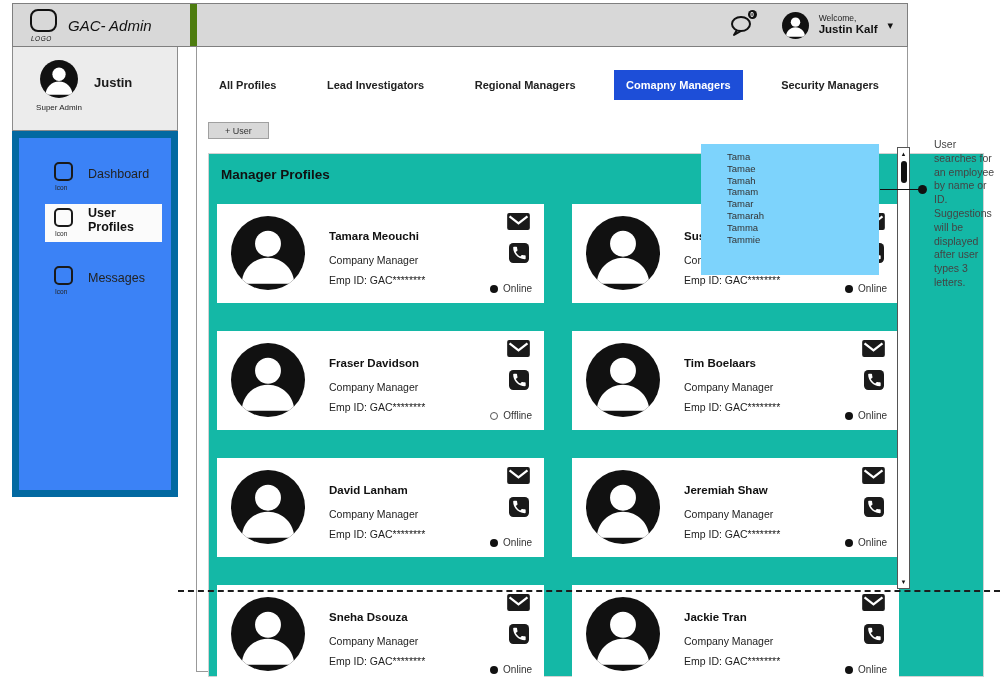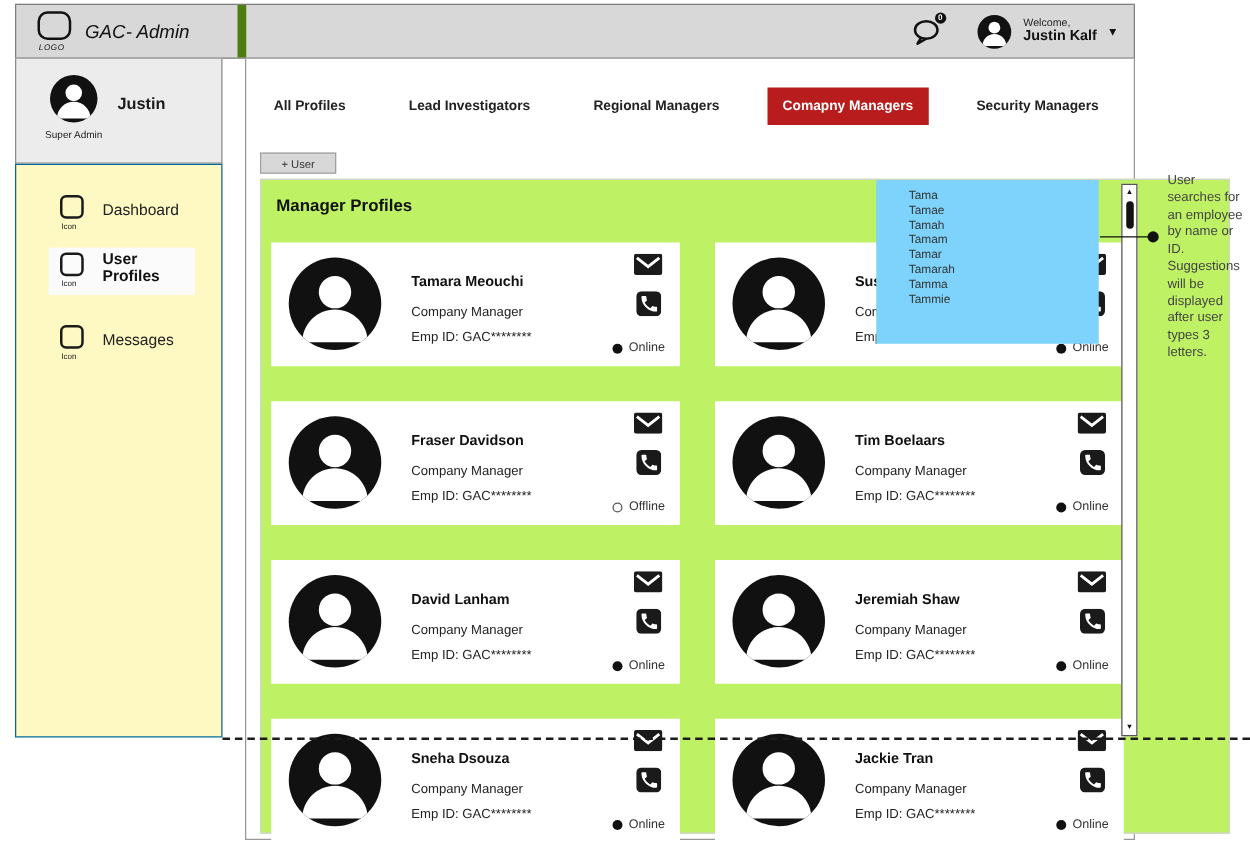--- a/index.html
+++ b/index.html
@@ -28,54 +28,54 @@
   .welcome-label { font-size:8.5px; color:#222; }
   .user-name { font-size:11.5px; font-weight:bold; color:#111; }
   .caret { font-size:11px; color:#111; cursor:pointer; }
 
   
   .side-profile { position:absolute; left:12px; top:47px; width:166px; height:84px;
                   background:#ececec; border:1px solid #8c8c8c; border-top:none; }
   .side-profile .avatar { position:absolute; left:27px; top:13px; width:38px; height:38px; }
   .side-profile-name { position:absolute; left:81px; top:28px; font-size:13px; font-weight:bold; }
   .side-profile-role { position:absolute; left:9px; top:56px; width:74px; text-align:center; font-size:8px; color:#222; }
-  .side-menu { position:absolute; left:12px; top:131px; width:166px; height:459px;
-               background:#fef9c3; border:1px solid #0369a1; }
+  .side-menu { position:absolute; left:12px; top:131px; width:166px; height:366px;
+               background:#3b82f6; border:7px solid #0369a1; }
   .menu-item { position:absolute; left:26px; width:117px; height:38px;
                display:flex; align-items:center; padding-left:9px; cursor:pointer; }
   .menu-item:nth-of-type(1) { top:20px; }
   .menu-item:nth-of-type(2) { top:66px; background:#fbfbfb; }
   .menu-item:nth-of-type(3) { top:124px; }
   .icon-wrap { position:relative; width:22px; height:30px; flex:0 0 22px; }
   .icon-box { position:absolute; left:0; top:0; width:19px; height:19px;
               border:2px solid #1a1a1a; border-radius:5px; }
   .icon-caption { position:absolute; left:1px; top:22px; font-size:6.5px; color:#222; }
   .menu-label { margin-left:12px; font-size:12.5px; color:#222; margin-top:-6px; }
   .menu-item.active .menu-label { font-weight:bold; color:#111; }
 
   
   .main-panel { position:absolute; left:196px; top:47px; width:712px; height:625px;
                 background:#fff; border:1px solid #999; border-top:none; }
   .tabs { position:absolute; left:10px; right:16px; top:22px; height:32px;
           display:flex; justify-content:space-between; align-items:center; }
   .tab { font-size:11px; font-weight:bold; color:#222; cursor:pointer; padding:9px 12px; }
-  .tab.active { background:#b91c1c; color:#fff; }
+  .tab.active { background:#1d4ed8; color:#fff; }
   .add-user-btn { position:absolute; left:11px; top:75px; width:61px; height:17px;
                   background:#d8d8d8; border:1px solid #a0a0a0; font-size:9px; color:#333;
                   display:flex; align-items:center; justify-content:center; cursor:pointer; }
 
   .search-box { position:absolute; left:504px; top:72px; width:178px; height:22px;
                 background:#fff; border:1px solid #888; display:flex; align-items:center;
                 padding:0 7px; gap:6px; z-index:6; }
   .search-input { border:none; outline:none; flex:1; font-size:9.5px; color:#333; min-width:0;
                   font-family:"Liberation Sans", sans-serif; background:transparent; }
   .go-btn { font-size:9.5px; font-weight:bold; color:#222; cursor:pointer; }
 
-  .profiles-container { position:absolute; left:11px; top:96px; width:776px; height:524px;
-                        background:#bef264; border:1px solid #d2d2d2; }
+  .profiles-container { position:absolute; left:11px; top:106px; width:776px; height:524px;
+                        background:#14b8a6; border:1px solid #d2d2d2; }
   .section-title { position:absolute; left:12px; top:13px; font-size:13.5px; font-weight:bold; color:#111; }
   .cards-grid { position:absolute; left:8px; top:50px; display:grid;
                 grid-template-columns:327px 327px; column-gap:8px; row-gap:11px;gap:28px; }
   .card { position:relative; width:327px; height:99px; background:#fff; }
   .card .avatar { position:absolute; left:14px; top:12px; width:74px; height:74px; }
   .card-name { position:absolute; left:112px; top:26px; font-size:11.5px; font-weight:600; color:#111; }
   .card-role { position:absolute; left:112px; top:50px; font-size:10.5px; color:#222; }
   .card-emp  { position:absolute; left:112px; top:70px; font-size:10.5px; color:#222; }
   .mail-icon  { position:absolute; right:14px; top:9px; width:23px; height:17px; cursor:pointer; }
   .phone-icon { position:absolute; right:15px; top:39px; width:20px; height:20px; cursor:pointer; }

